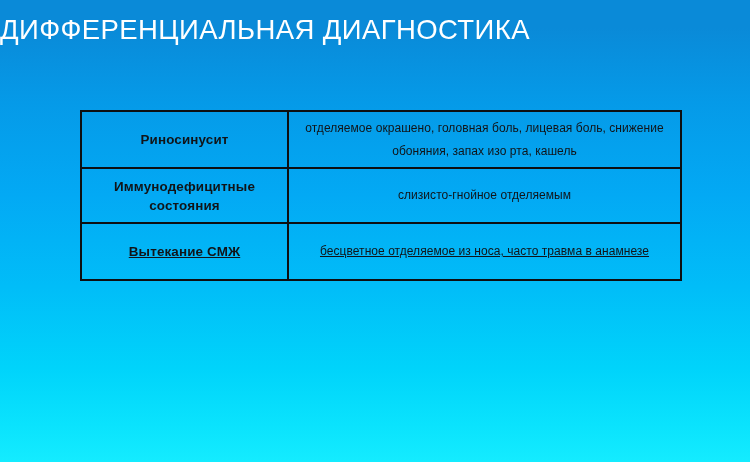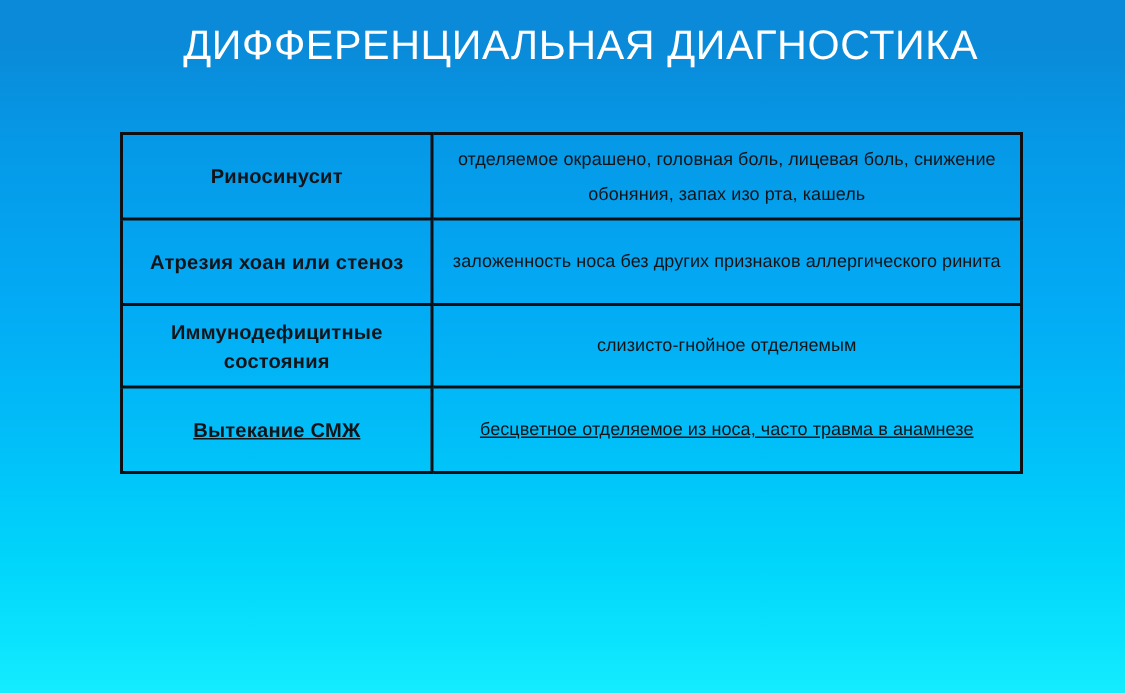--- a/index.html
+++ b/index.html
@@ -28,37 +28,37 @@
         #0ae3fd 92%,
         #14ecff 100%);
   }
 
   
   #title-block {
     position: absolute;
     left: 0;
     top: 13px;
     width: 652px;
-    text-align: right;
+    text-align: left;
     color: #ffffff;
   }
   .title-line {
     display: block;
     font-size: 27.5px;
     line-height: 34px;
     font-weight: normal;
     letter-spacing: 0.4px;
     white-space: nowrap;
   }
 
   
   #diagnosis-table {
     position: absolute;
     left: 80px;
-    top: 88px;
+    top: 110px;
     width: 596px;
     border-collapse: collapse;
     table-layout: fixed;
   }
   #diagnosis-table td {
     border: 2px solid #0d0f12;
     padding: 0;
     vertical-align: middle;
     color: #111418;
   }
@@ -95,24 +95,20 @@
   <div id="title-block">
     <span class="title-line">ДИФФЕРЕНЦИАЛЬНАЯ ДИАГНОСТИКА</span>
   </div>
 
   <table id="diagnosis-table">
     <tbody>
       <tr class="row-r1">
         <td class="cell-condition">Риносинусит</td>
         <td class="cell-description">отделяемое окрашено, головная боль, лицевая боль, снижение обоняния, запах изо рта, кашель</td>
       </tr>
-      <tr class="row-r3">
-        <td class="cell-condition">Атрезия хоан или стеноз</td>
-        <td class="cell-description">заложенность носа без других признаков аллергического ринита</td>
-      </tr>
       <tr class="row-r4">
         <td class="cell-condition">Иммунодефицитные состояния</td>
         <td class="cell-description">слизисто-гнойное отделяемым</td>
       </tr>
       <tr class="row-r6">
         <td class="cell-condition">Вытекание СМЖ</td>
         <td class="cell-description">бесцветное отделяемое из носа, часто травма в анамнезе</td>
       </tr>
     </tbody>
   </table>

